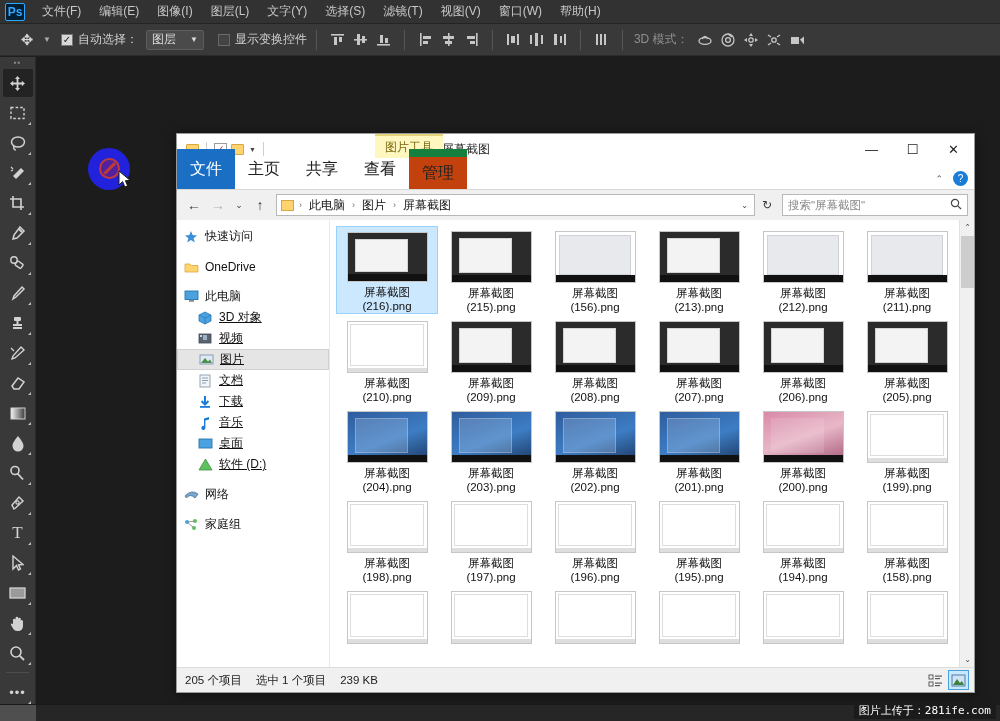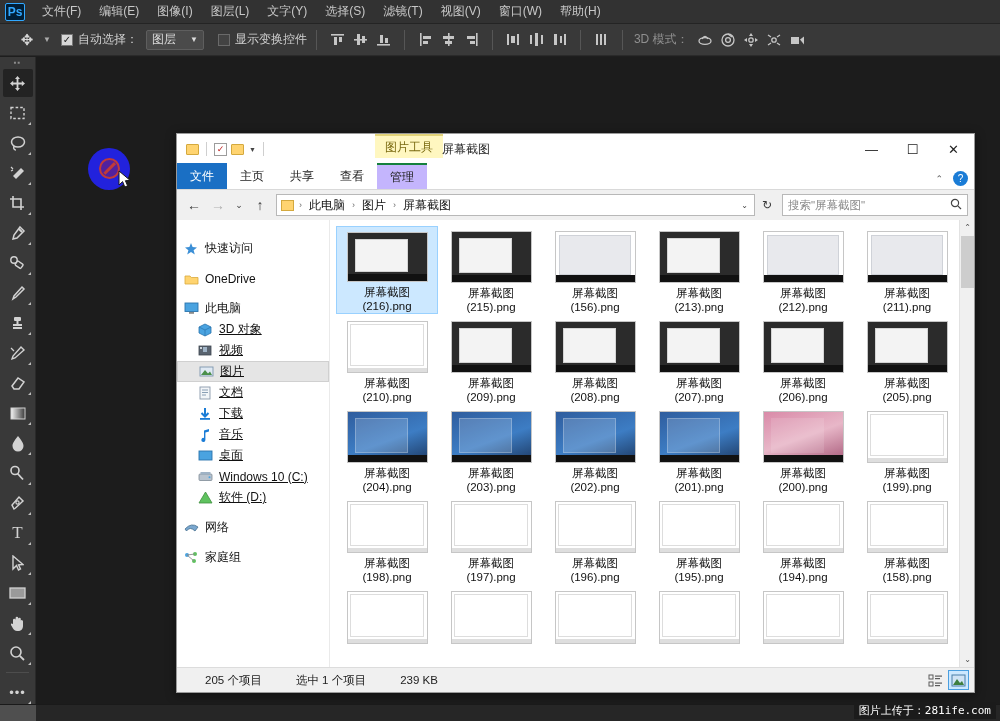--- a/index.html
+++ b/index.html
@@ -134,25 +134,25 @@
   .win-btn {
     width: 41px; height: 30px; display: flex; align-items: center; justify-content: center;
     color: #222; font-size: 13px;
   }
 
   .ex-ribbon {
     height: 26px; background: #ffffff; display: flex; align-items: flex-end;
     position: relative; border-bottom: 1px solid #d9d9d9;
   }
   .rb-tab {
-    height: 26px; padding: 0 13px; font-size: 12px; color: #222;
+    height: 40px; padding: 0 13px; font-size: 16px; color: #222;
     display: flex; align-items: center;
   }
   .rb-tab.file { background: #1a6fc4; color: #fff; font-weight: normal; }
-  .rb-tab.contextual { background: #c4b5fd; border-top: 2px solid #15803d; }
+  .rb-tab.contextual { background: #c2410c; border-top: 8px solid #15803d; }
   .rb-right { position: absolute; right: 6px; bottom: 3px; display: flex; align-items: center; gap: 10px; }
   .rb-chev { font-size: 9px; color: #555; }
   .help-btn {
     width: 15px; height: 15px; border-radius: 50%; background: #1a7cd6; color: #fff;
     font-size: 10px; display: flex; align-items: center; justify-content: center;
   }
 
   .ex-addressbar {
     height: 30px; background: #f0f0f0; display: flex; align-items: center;
     padding: 0 6px; gap: 2px;
@@ -176,21 +176,21 @@
     width: 186px; height: 22px; background: #fff; border: 1px solid #b8b8b8;
     display: flex; align-items: center; padding: 0 5px; margin-left: 3px;
   }
   .search-ph { font-size: 11.5px; color: #8a8a8a; flex: 1; }
   .search-ico { color: #444; font-size: 11px; }
 
   .ex-body { flex: 1; display: flex; background: #fff; overflow: hidden; position: relative; }
 
   .ex-nav {
     width: 153px; background: #fff; border-right: 1px solid #eaeaea;
-    padding-top: 18px; font-size: 12px; color: #111; overflow: hidden;
+    padding-top: 6px; font-size: 12px; color: #111; overflow: hidden;
   }
   .nav-item { height: 21px; display: flex; align-items: center; padding-left: 6px; gap: 6px; white-space: nowrap; }
   .nav-item.indent { padding-left: 20px; text-decoration: underline; }
   .nav-item.sel { background: #e5e5e5; border: 1px solid #d0d0d0; }
   .nav-gap { height: 9px; }
   .nav-ico { width: 16px; height: 16px; display: flex; align-items: center; justify-content: center; font-size: 11px; }
 
   .ex-content { flex: 1; position: relative; background: #fff; overflow: hidden; }
   .grid {
     display: flex; flex-wrap: wrap; padding: 6px 0 0 6px; gap: 0;
@@ -236,21 +236,21 @@
   }
   .vs-arrow.bottom { position: absolute; bottom: 0; left: 0; }
   .vs-thumb {
     position: absolute; left: 1px; top: 16px; width: 13px; height: 52px; background: #cdcdcd;
   }
 
   .ex-status {
     height: 25px; background: #f0f0f0; border-top: 1px solid #dcdcdc;
     display: flex; align-items: center; padding: 0 8px; position: relative;
   }
-  .st-text { font-size: 11.5px; color: #222; margin-right: 14px; white-space: nowrap; margin-left: 20px; }
+  .st-text { font-size: 11.5px; color: #222; margin-right: 14px; white-space: nowrap; }
   .st-views { position: absolute; right: 5px; top: 2px; display: flex; gap: 2px; }
   .st-view {
     width: 21px; height: 20px; display: flex; align-items: center; justify-content: center;
   }
   .st-view.sel { background: #cce8ff; border: 1px solid #4a9fe0; }
 
   
   .watermark {
     position: absolute; right: 4px; bottom: 2px; height: 17px;
     display: flex; align-items: center; padding: 0 5px;
@@ -683,30 +683,20 @@
           <span class="nav-ico">
             <svg width="15" height="12" viewBox="0 0 15 12">
               <rect x="1" y="1" width="13" height="9" fill="#4aa3e0" stroke="#2a74ad" stroke-width=".9"></rect>
             </svg>
           </span>
           <span>桌面</span>
         </div>
         <div class="nav-item indent">
           <span class="nav-ico">
             <svg width="15" height="13" viewBox="0 0 15 13">
-              <rect x="1" y="4" width="13" height="6.5" rx="1" fill="#b9c4cf" stroke="#7d8a96" stroke-width=".8"></rect>
-              <rect x="2.5" y="2" width="10" height="2.4" fill="#9fb3c6"></rect>
-              <circle cx="11.5" cy="7.3" r="1" fill="#4aa3e0"></circle>
-            </svg>
-          </span>
-          <span>Windows 10 (C:)</span>
-        </div>
-        <div class="nav-item indent">
-          <span class="nav-ico">
-            <svg width="15" height="13" viewBox="0 0 15 13">
               <path d="M7.5 1 L14 12 H1 Z" fill="#5fc25f" stroke="#3f8f3f" stroke-width=".8"></path>
             </svg>
           </span>
           <span>软件 (D:)</span>
         </div>
         <div class="nav-gap"></div>
         <div class="nav-item">
           <span class="nav-ico">
             <svg width="15" height="13" viewBox="0 0 15 13">
               <path d="M1 8 Q7.5 1 14 6 L11 10 Q6 5 2.5 10 Z" fill="#7aa7cf" stroke="#46708f" stroke-width=".8"></path>

